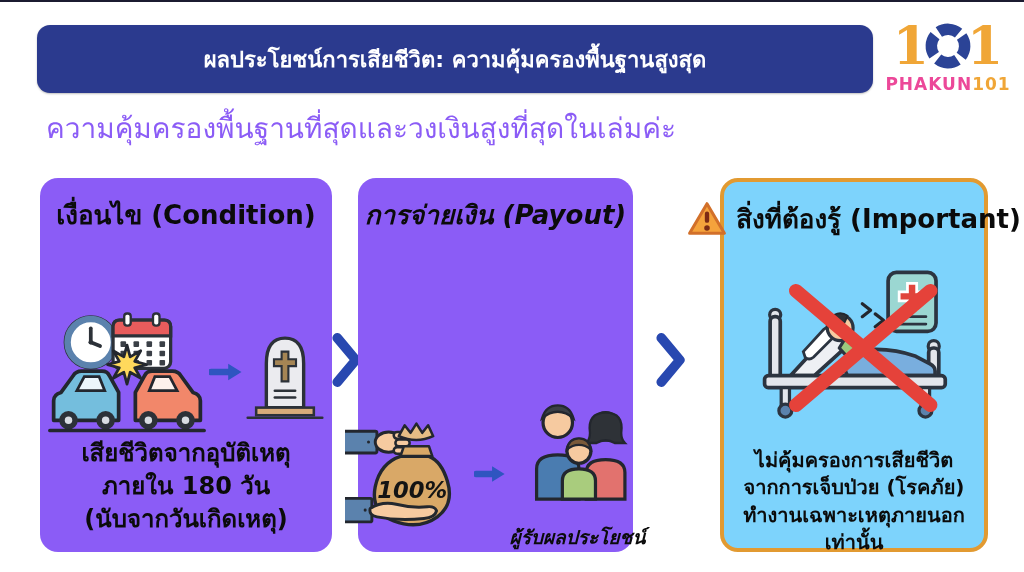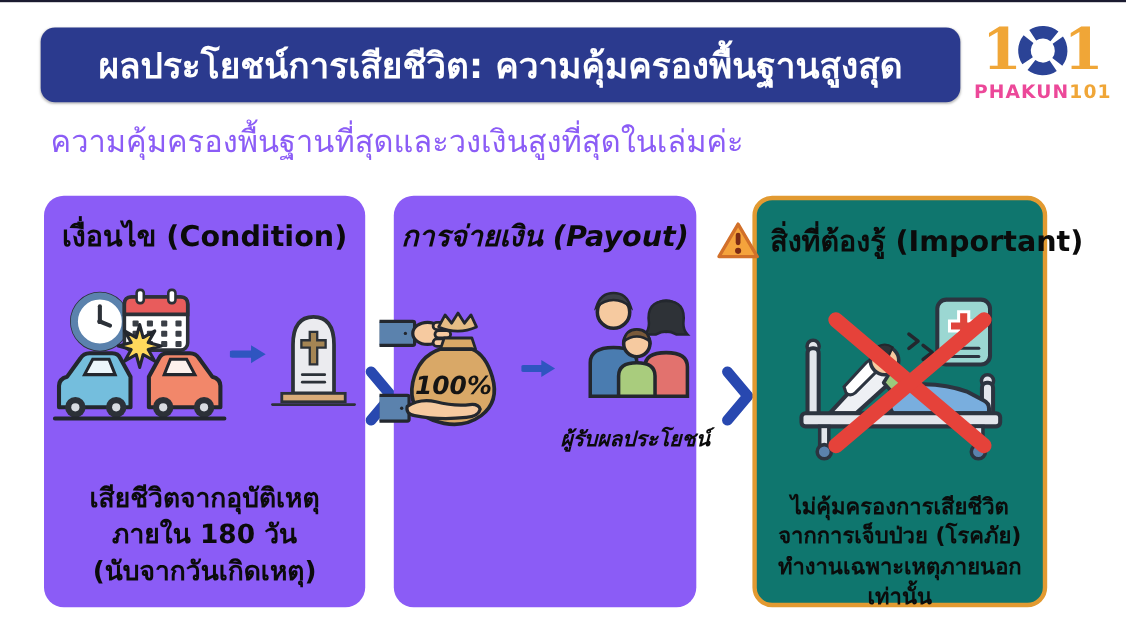--- a/index.html
+++ b/index.html
@@ -4,44 +4,44 @@
 <style>
   html,body{margin:0;padding:0;background:#ffffff;}
   .stage{position:relative;width:1024px;height:572px;background:#ffffff;overflow:hidden;
          font-family:"DejaVu Sans","Liberation Sans",sans-serif;}
   .top-hairline{position:absolute;left:0;top:0;width:1024px;height:2px;background:#1b1b30;}
 
   
   .banner{position:absolute;left:37px;top:25px;width:836px;height:68px;background:#2b3a8e;
           border-radius:13px;display:flex;align-items:center;justify-content:center;
           box-shadow:0 1px 2px rgba(0,0,0,.25);}
-  .banner-text{color:#ffffff;font-size:32px;font-weight:800;white-space:nowrap;}
+  .banner-text{color:#ffffff;font-size:22px;font-weight:800;white-space:nowrap;}
 
   
   .logo{position:absolute;right:12px;top:18px;width:128px;display:flex;flex-direction:column;align-items:center;}
   .logo-mark{display:flex;align-items:center;height:56px;}
   .logo-one{font-family:"DejaVu Serif","Liberation Serif",serif;font-weight:800;font-size:52px;
             line-height:52px;color:#f0a637;}
   .logo-ring{margin:0 -6px;}
   .logo-text{font-size:17px;font-weight:700;letter-spacing:1px;margin-top:0px;white-space:nowrap;}
   .logo-text .p1{color:#ec4899;}
   .logo-text .p2{color:#f0a637;}
 
   
   .subtitle{position:absolute;left:46px;top:106px;font-size:28px;font-weight:400;color:#8b5cf6;white-space:nowrap;}
 
   
   .card{position:absolute;top:178px;height:374px;border-radius:18px;background:#8b5cf6;
         display:flex;flex-direction:column;align-items:center;box-sizing:border-box;}
   .card-1{left:40px;width:292px;}
   .card-2{left:358px;width:275px;font-style:italic;}
-  .card-3{left:684px;width:268px;background:#0f766e;border:4px solid #e29a31;}
+  .card-3{left:720px;width:268px;background:#7dd3fc;border:4px solid #e29a31;}
   .card-title{margin-top:16px;font-size:26px;font-weight:800;color:#0b0b0b;display:flex;
               align-items:center;gap:9px;white-space:nowrap;}
-  .illus{flex:1;display:flex;align-items:flex-start;justify-content:center;width:100%;}
+  .illus{flex:1;display:flex;align-items:flex-end;justify-content:center;width:100%;}
   .illus-row{display:flex;align-items:center;justify-content:center;gap:3px;}
   .card-body{margin-bottom:16px;text-align:center;font-size:24px;font-weight:800;color:#0b0b0b;line-height:1.38;}
   .card-3 .card-body{font-size:20px;margin-top:24px;}
   .family-col{display:flex;flex-direction:column;align-items:center;gap:18px;}
   .family-caption{font-size:19px;font-weight:800;color:#0b0b0b;margin-top:2px;white-space:nowrap;}
 
   
   .chev{position:absolute;top:330px;}
   .chev-1{left:332px;}
   .chev-2{left:656px;}

